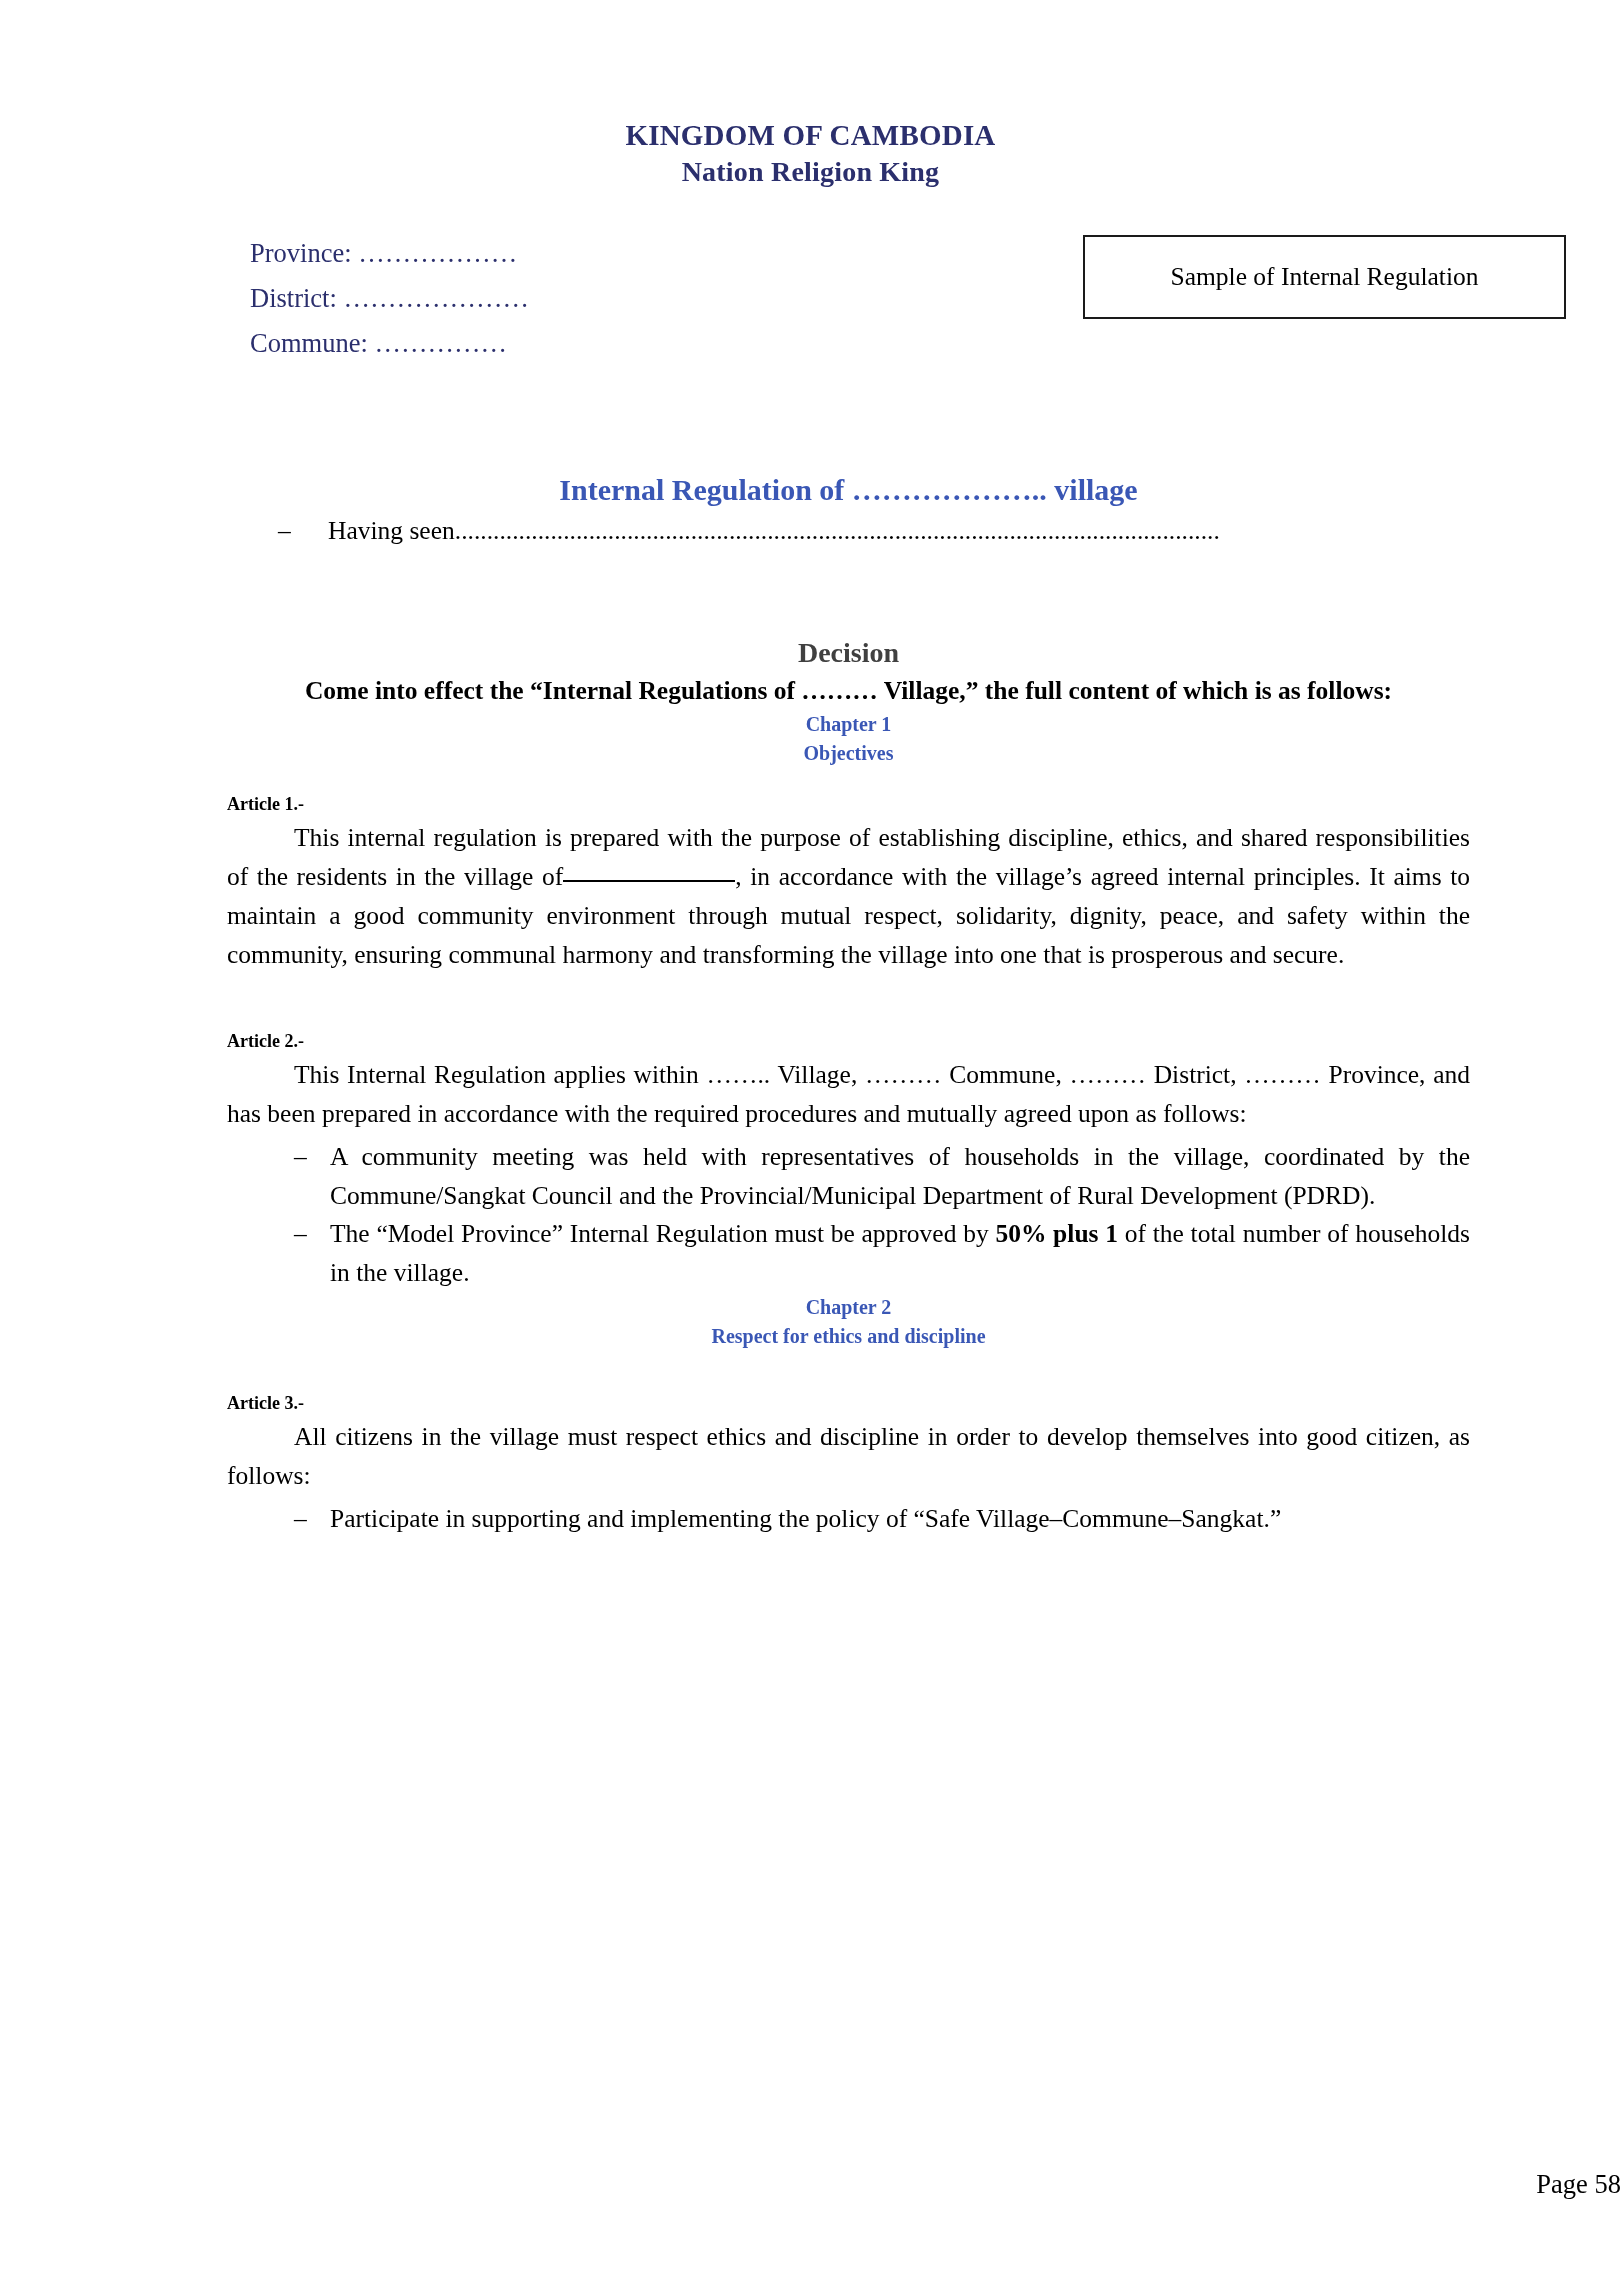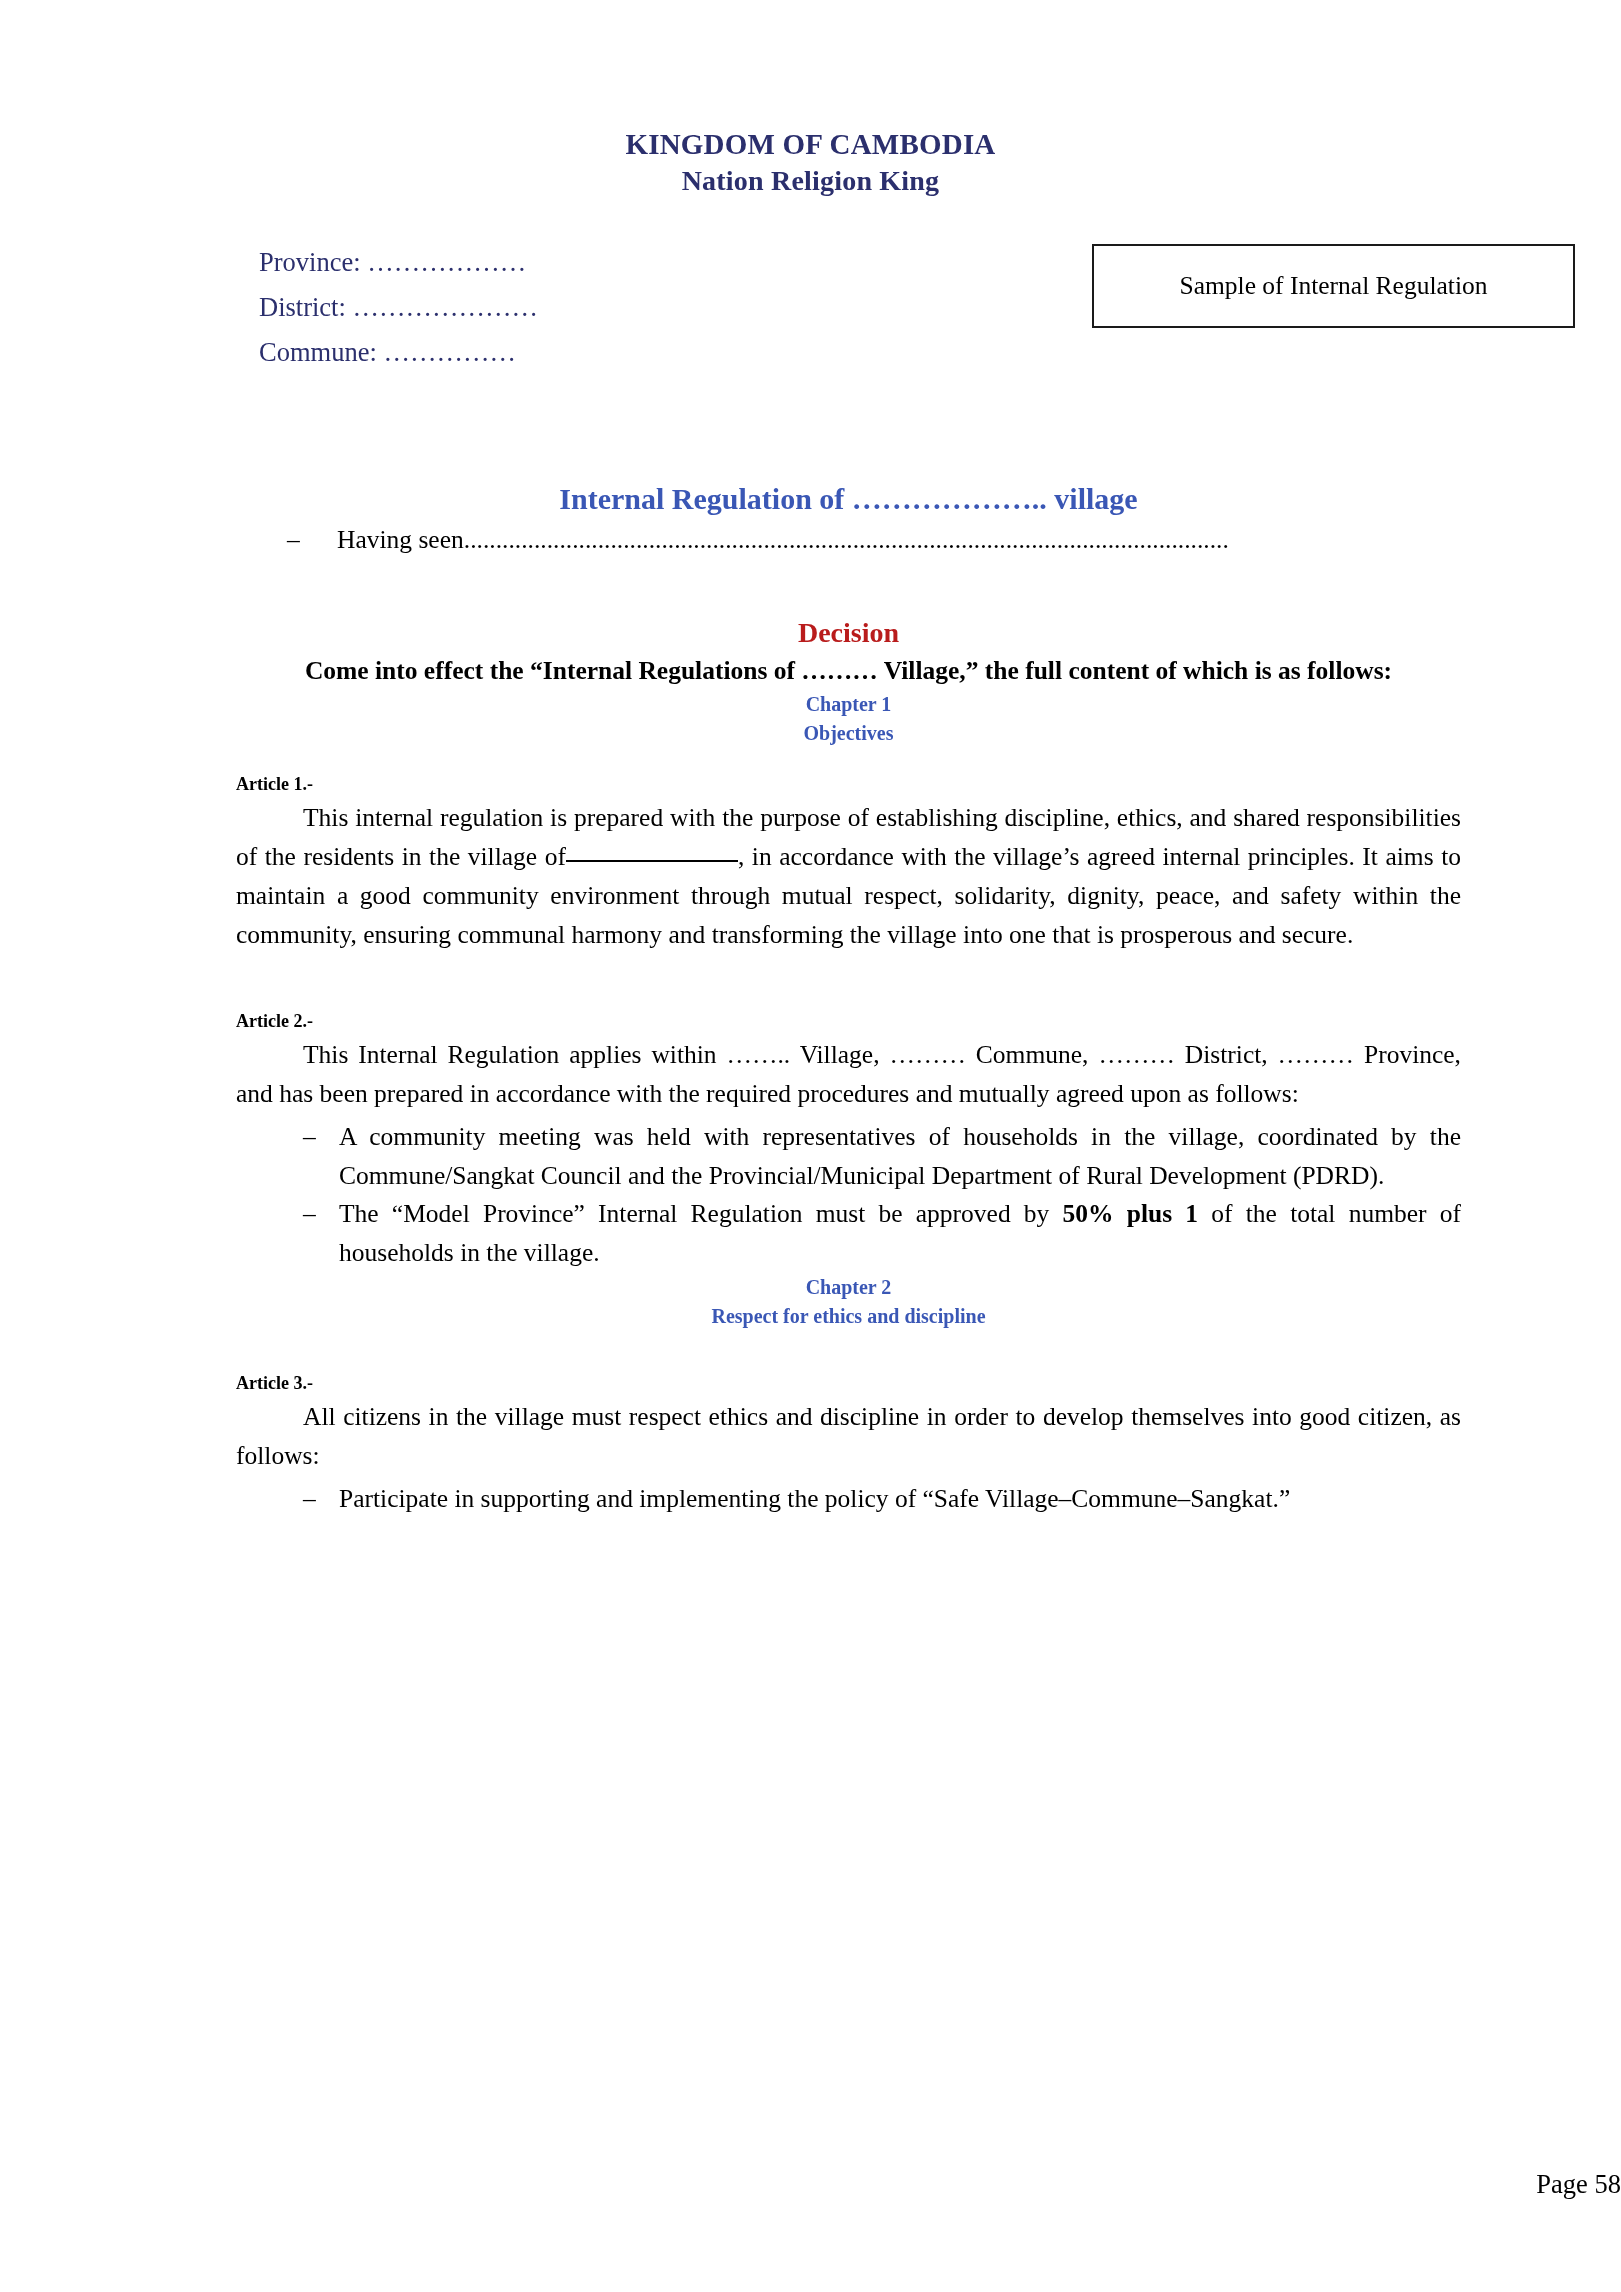--- a/index.html
+++ b/index.html
@@ -14,21 +14,21 @@
     color: #000000;
     position: relative;
     overflow: hidden;
   }
 
   .page {
     position: relative;
     width: 1621px;
     height: 2293px;
     box-sizing: border-box;
-    padding: 9px;
+    padding: 0;
   }
 
   
   .masthead {
     text-align: center;
     padding-top: 116px;
     color: #2b2f6d;
     font-weight: bold;
     font-size: 29px;
     line-height: 1.32;
@@ -94,24 +94,24 @@
     white-space: nowrap;
   }
   .dash-item .dash {
     position: absolute;
     left: 51px;
     top: 0;
   }
 
   .decision-head {
     text-align: center;
-    color: #b91c1c;
+    color: #404040;
     font-weight: bold;
     font-size: 28px;
-    margin-top: 57px;
+    margin-top: 86px;
     margin-bottom: 3.9px;
   }
   .decision-sub {
     text-align: center;
     font-weight: bold;
     font-size: 25.5px;
     line-height: 1.45;
     margin: 0 37px;
   }
 

